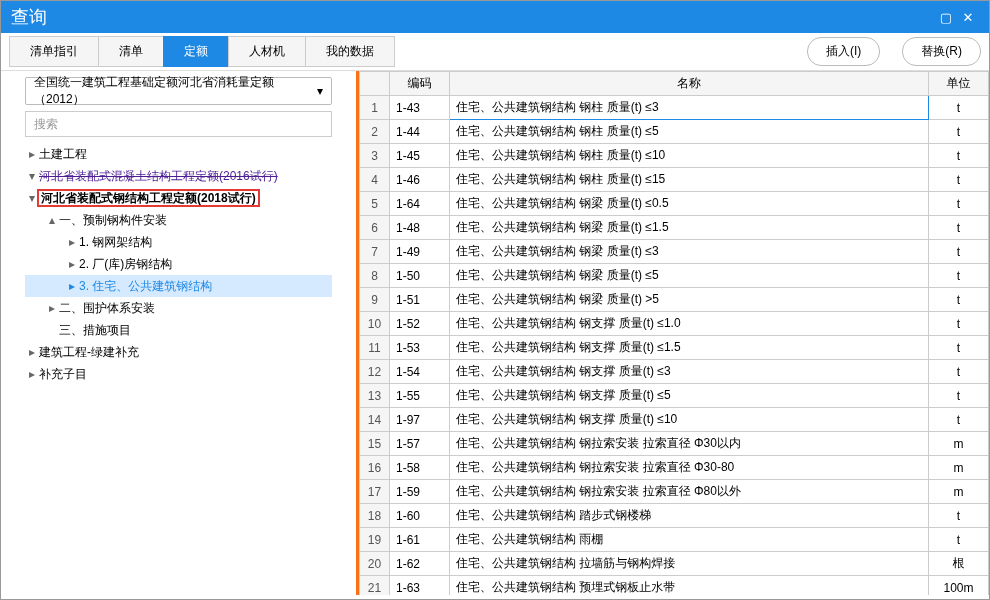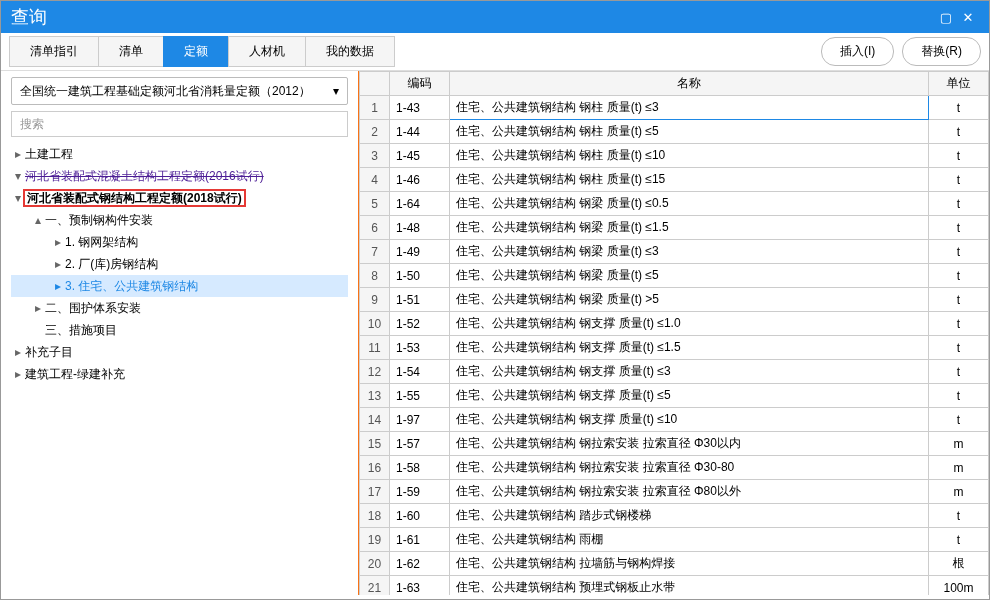--- a/index.html
+++ b/index.html
@@ -1,27 +1,27 @@
 <!DOCTYPE html>
 <html><head>
 <meta charset="utf-8">
 <style>
 *{box-sizing:border-box;margin:0;padding:0;font-family:"Microsoft YaHei","SimSun",sans-serif;font-size:12px;}
 body{background:#fff;width:990px;height:600px;overflow:hidden;border:1px solid #999;}
 .titlebar{height:32px;background:#1e88e5;color:#fff;display:flex;align-items:center;padding:0 10px;}
 .titlebar .title{flex:1;font-size:18px;}
 .titlebar .wbtn{width:22px;text-align:center;cursor:pointer;font-size:13px;}
-.toolbar{height:38px;display:flex;align-items:center;padding:4px 8px;border-bottom:1px solid #ddd;gap:2px;}
+.toolbar{height:38px;display:flex;align-items:center;padding:4px 8px;border-bottom:1px solid #ddd;gap:16px;}
 .tabs{display:flex;}
 .tab{padding:6px 20px;border:1px solid #ccc;background:#f5f5f5;cursor:pointer;margin-right:-1px;}
 .tab.active{background:#1e88e5;color:#fff;border-color:#1e88e5;}
 .spacer{flex:1;}
 .btn{padding:5px 18px;border:1px solid #bbb;background:#fff;cursor:pointer;border-radius:14px;margin-left:6px;}
 .content{display:flex;height:calc(100% - 74px);}
-.left{width:358px;border-right:1px solid #f97316;display:flex;flex-direction:column;padding:6px 10px;}
+.left{width:358px;border-right:3px solid #f97316;display:flex;flex-direction:column;padding:6px 24px;}
 .dropdown{height:28px;border:1px solid #bbb;border-radius:2px;display:flex;align-items:center;padding:0 8px;margin-bottom:6px;cursor:pointer;}
 .dropdown span:first-child{flex:1;}
 .searchbox{height:26px;border:1px solid #ccc;padding:0 8px;margin-bottom:6px;color:#999;display:flex;align-items:center;}
 .tree{flex:1;overflow:auto;line-height:22px;}
 .tree .node{white-space:nowrap;cursor:pointer;}
 .tree .caret{display:inline-block;width:10px;color:#666;}
 .tree .lv0{padding-left:4px;}
 .tree .lv1{padding-left:24px;}
 .tree .lv2{padding-left:44px;}
 .tree .strike{text-decoration:line-through;color:#4c1d95;}
@@ -74,22 +74,22 @@
     <div class="tree" id="tree">
         <div class="node lv0"><span class="caret">▸</span><span>土建工程</span></div>
         <div class="node lv0"><span class="caret">▾</span><span class="strike">河北省装配式混凝土结构工程定额(2016试行)</span></div>
         <div class="node lv0"><span class="caret">▾</span><span class="bold redbox">河北省装配式钢结构工程定额(2018试行)</span></div>
         <div class="node lv1"><span class="caret">▴</span><span>一、预制钢构件安装</span></div>
         <div class="node lv2"><span class="caret">▸</span><span>1. 钢网架结构</span></div>
         <div class="node lv2"><span class="caret">▸</span><span>2. 厂(库)房钢结构</span></div>
         <div class="node lv2 selected"><span class="caret">▸</span><span>3. 住宅、公共建筑钢结构</span></div>
         <div class="node lv1"><span class="caret">▸</span><span>二、围护体系安装</span></div>
         <div class="node lv1"><span class="caret"></span><span>三、措施项目</span></div>
+        <div class="node lv0"><span class="caret">▸</span><span>建筑工程-绿建补充</span></div>
         <div class="node lv0"><span class="caret">▸</span><span>补充子目</span></div>
-        <div class="node lv0"><span class="caret">▸</span><span>建筑工程-绿建补充</span></div>
       </div>
   </div>
   <div class="right">
     <div class="grid">
       <table id="grid">
         <thead>
             <tr>
           <th class="rownum"></th>
           <th class="col-code">编码</th>
           <th>名称</th>

